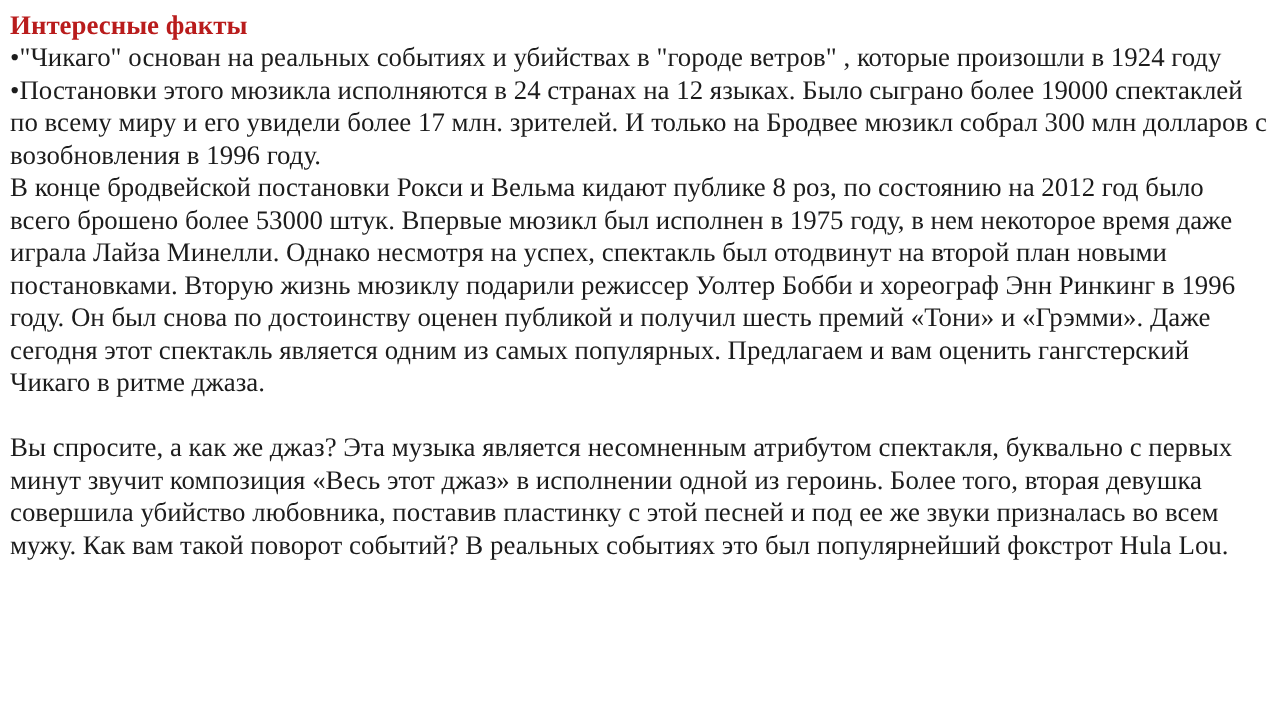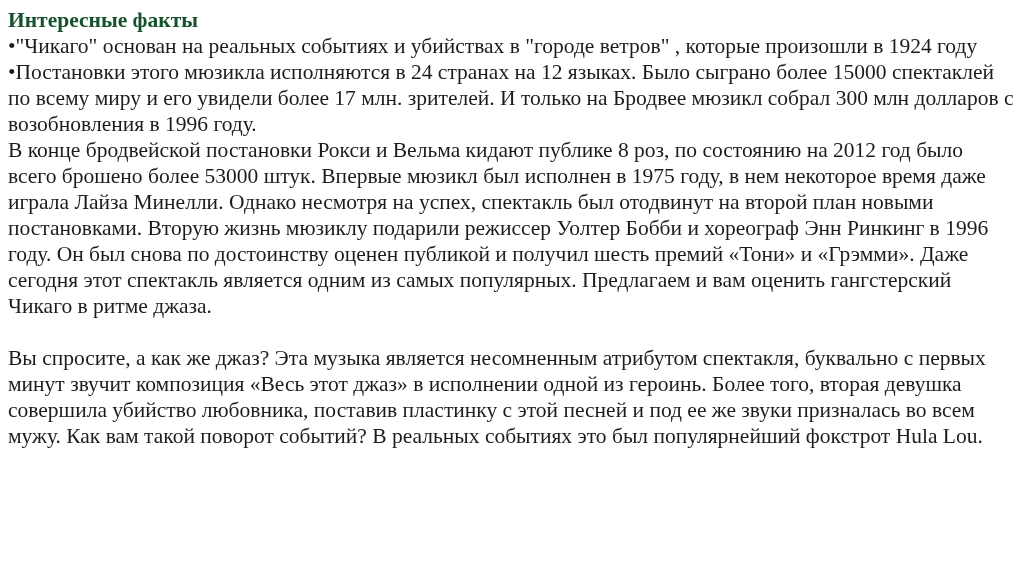--- a/index.html
+++ b/index.html
@@ -21,39 +21,39 @@
     font-size: 21.5px;
     line-height: 26px;
     color: #1c1c1c;
     background: #ffffff;
   }
   .slide-heading {
     margin: 0;
     font-size: 21.5px;
     line-height: 26px;
     font-weight: bold;
-    color: #14532d;
+    color: #b91c1c;
   }
   .slide p {
     margin: 0;
     padding: 0;
     text-align: left;
   }
   .blank-line {
     height: 26px;
   }
 </style>
 </head>
 <body>
 
 <div class="slide">
   <h1 class="slide-heading">Интересные факты</h1>
 
   <p>•"Чикаго" основан на реальных событиях и убийствах в "городе ветров" , которые произошли в 1924 году</p>
 
-  <p>•Постановки этого мюзикла исполняются в 24 странах на 12 языках. Было сыграно более 15000 спектаклей по всему миру и его увидели более 17 млн. зрителей. И только на Бродвее мюзикл собрал 300 млн долларов с возобновления в 1996 году.</p>
+  <p>•Постановки этого мюзикла исполняются в 24 странах на 12 языках. Было сыграно более 19000 спектаклей по всему миру и его увидели более 17 млн. зрителей. И только на Бродвее мюзикл собрал 300 млн долларов с возобновления в 1996 году.</p>
 
   <p>В конце бродвейской постановки Рокси и Вельма кидают публике 8 роз, по состоянию на 2012 год было всего брошено более 53000 штук. Впервые мюзикл был исполнен в 1975 году, в нем некоторое время даже играла Лайза Минелли. Однако несмотря на успех, спектакль был отодвинут на второй план новыми постановками. Вторую жизнь мюзиклу подарили режиссер Уолтер Бобби и хореограф Энн Ринкинг в 1996 году. Он был снова по достоинству оценен публикой и получил шесть премий «Тони» и «Грэмми». Даже сегодня этот спектакль является одним из самых популярных. Предлагаем и вам оценить гангстерский Чикаго в ритме джаза.</p>
 
   <div class="blank-line"></div>
 
   <p>Вы спросите, а как же джаз? Эта музыка является несомненным атрибутом спектакля, буквально с первых минут звучит композиция «Весь этот джаз» в исполнении одной из героинь. Более того, вторая девушка совершила убийство любовника, поставив пластинку с этой песней и под ее же звуки призналась во всем мужу. Как вам такой поворот событий? В реальных событиях это был популярнейший фокстрот Hula Lou.</p>
 </div>
 
 </body></html>

